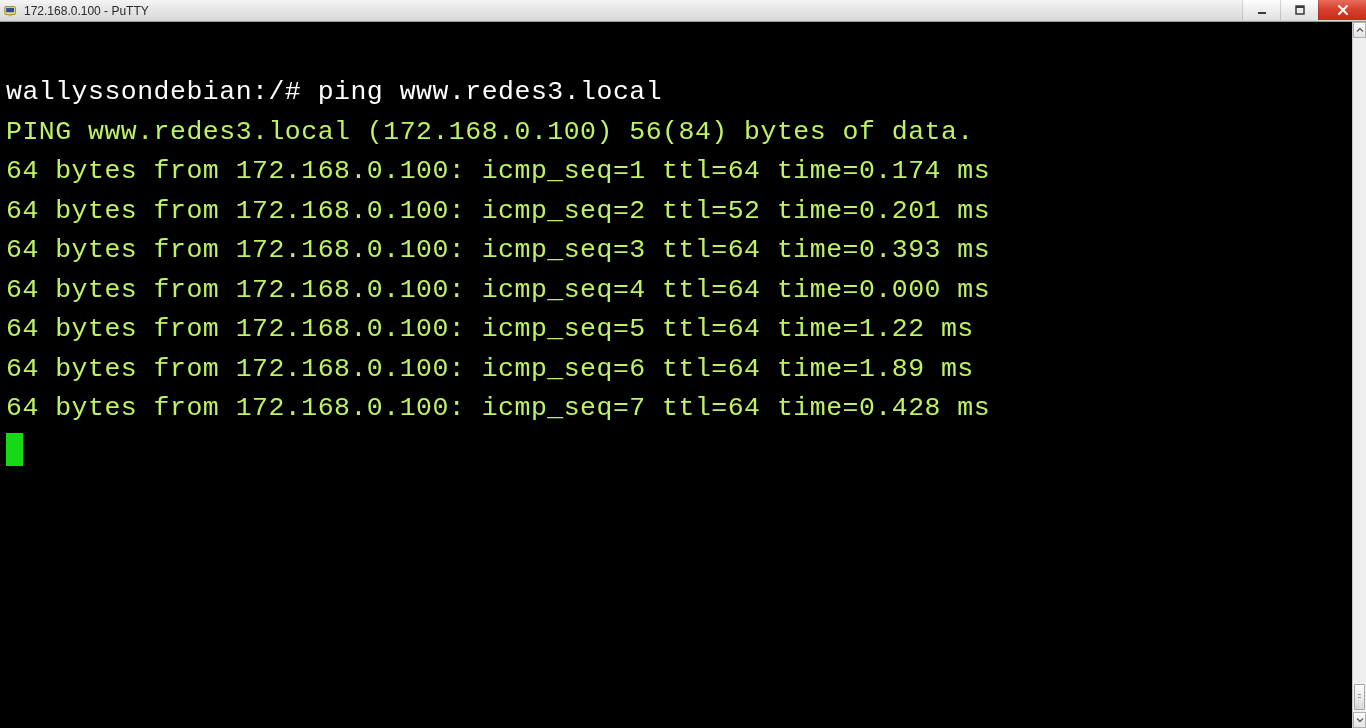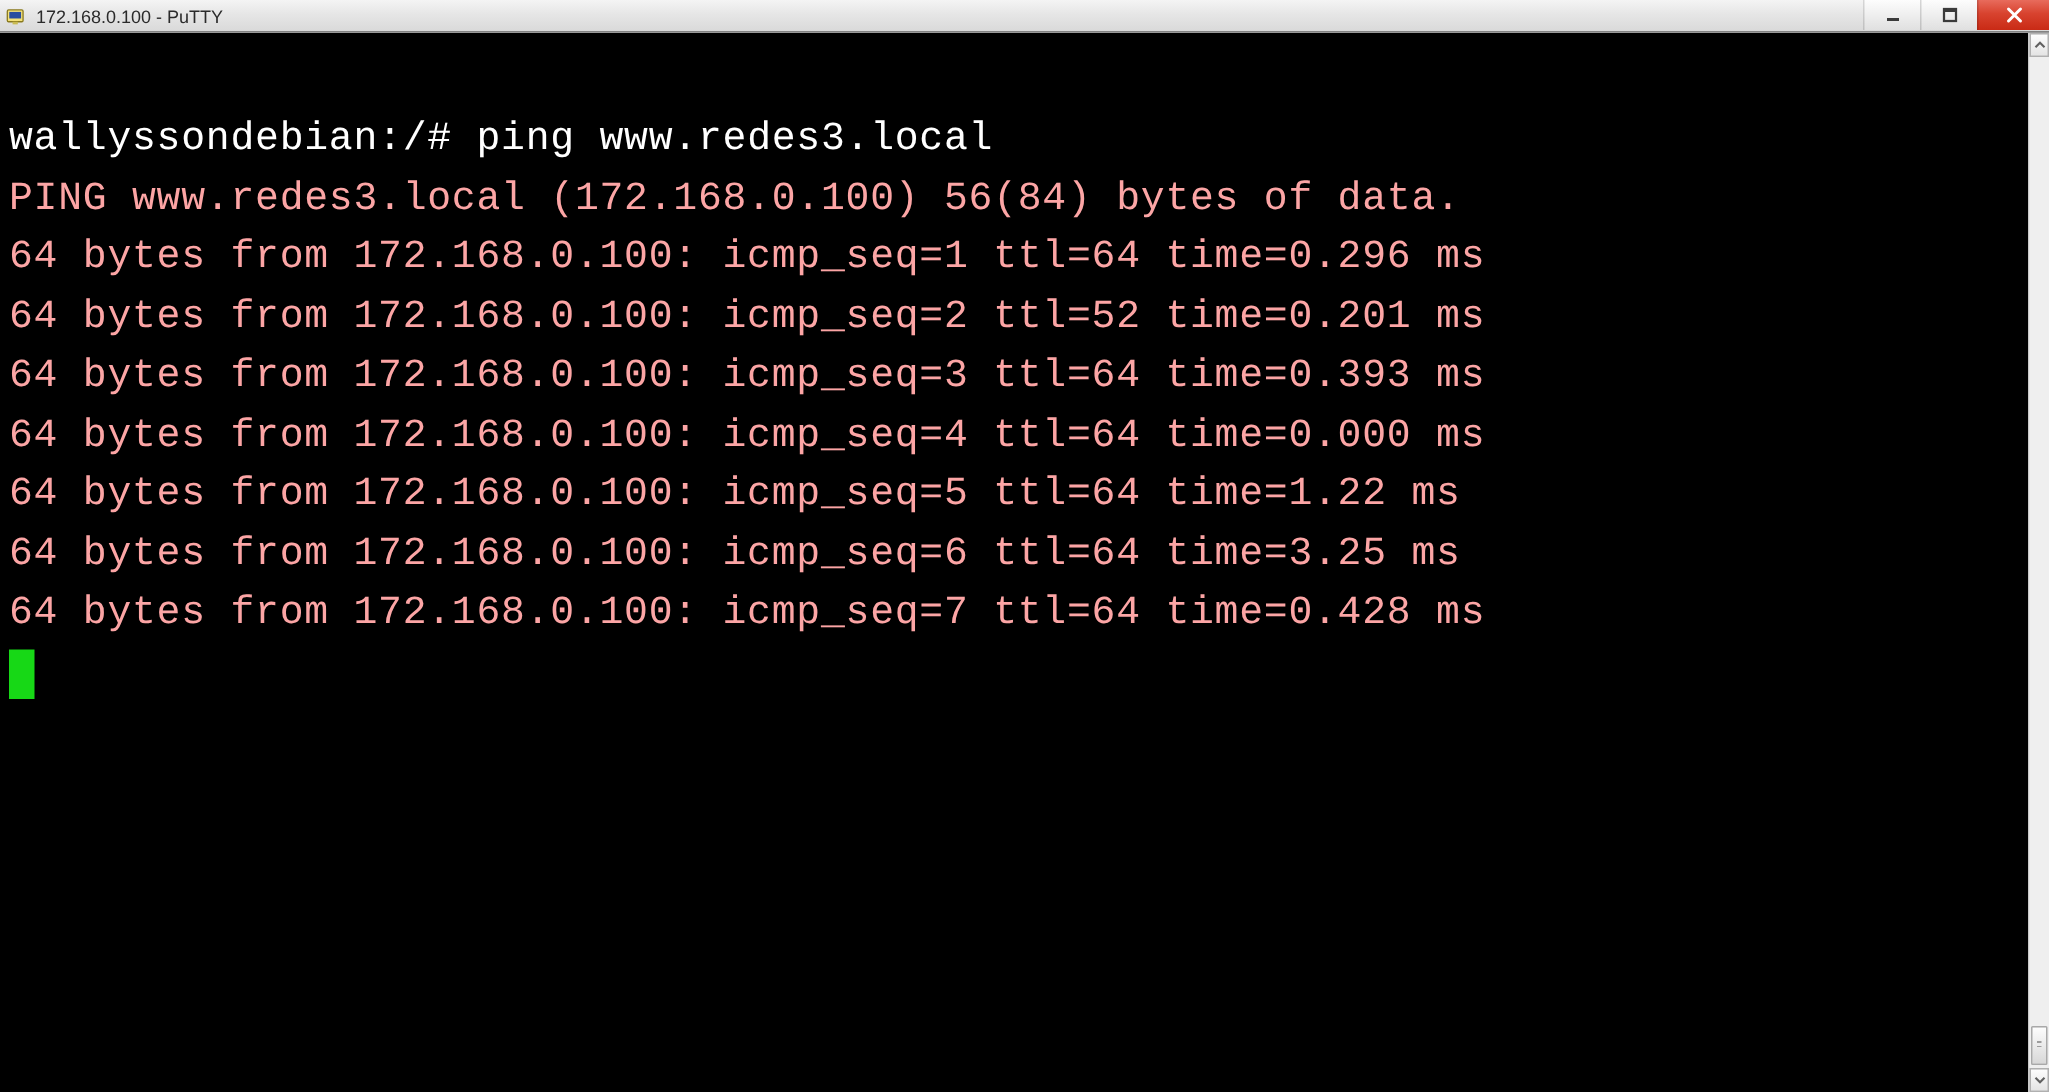--- a/index.html
+++ b/index.html
@@ -65,21 +65,21 @@
       font-size: 26.5px;
       line-height: 1.49;
       letter-spacing: 0.5px;
       padding: 12px 6px 6px 6px;
       white-space: pre;
       font-weight: 500;
     }
     .prompt-line { color: #ffffff; margin-top: 16px; }
     .prompt-host { color: #ffffff; }
     .prompt-cmd  { color: #ffffff; }
-    .out-line    { color: #fca5a5; }
+    .out-line    { color: #bef264; }
     .cursor {
       display: inline-block;
       width: 17px;
       height: 33px;
       background: #17d816;
       vertical-align: top;
       margin-top: 4px;
     }
     .scrollbar {
       position: absolute;
@@ -141,26 +141,26 @@
       <svg width="14" height="12" viewBox="0 0 14 12">
         <path d="M3 2 L11 10 M11 2 L3 10" stroke="#fff" stroke-width="2" stroke-linecap="round"></path>
       </svg>
     </div>
   </div>
 </div>
 
 <div class="terminal">
 <span class="prompt-line"><span class="prompt-host">wallyssondebian:/# </span><span class="prompt-cmd">ping www.redes3.local</span></span>
 <span class="out-line">PING www.redes3.local (172.168.0.100) 56(84) bytes of data.</span>
-<span class="out-line">64 bytes from 172.168.0.100: icmp_seq=1 ttl=64 time=0.296 ms</span>
+<span class="out-line">64 bytes from 172.168.0.100: icmp_seq=1 ttl=64 time=0.174 ms</span>
 <span class="out-line">64 bytes from 172.168.0.100: icmp_seq=2 ttl=52 time=0.201 ms</span>
 <span class="out-line">64 bytes from 172.168.0.100: icmp_seq=3 ttl=64 time=0.393 ms</span>
 <span class="out-line">64 bytes from 172.168.0.100: icmp_seq=4 ttl=64 time=0.000 ms</span>
 <span class="out-line">64 bytes from 172.168.0.100: icmp_seq=5 ttl=64 time=1.22 ms</span>
-<span class="out-line">64 bytes from 172.168.0.100: icmp_seq=6 ttl=64 time=3.25 ms</span>
+<span class="out-line">64 bytes from 172.168.0.100: icmp_seq=6 ttl=64 time=1.89 ms</span>
 <span class="out-line">64 bytes from 172.168.0.100: icmp_seq=7 ttl=64 time=0.428 ms</span>
 <span class="cursor"></span>
 </div>
 
 <div class="scrollbar">
   <div class="scroll-btn">
     <svg width="8" height="8" viewBox="0 0 8 8">
       <path d="M1 5.5 L4 2.5 L7 5.5" fill="none" stroke="#606060" stroke-width="1.4"></path>
     </svg>
   </div>

